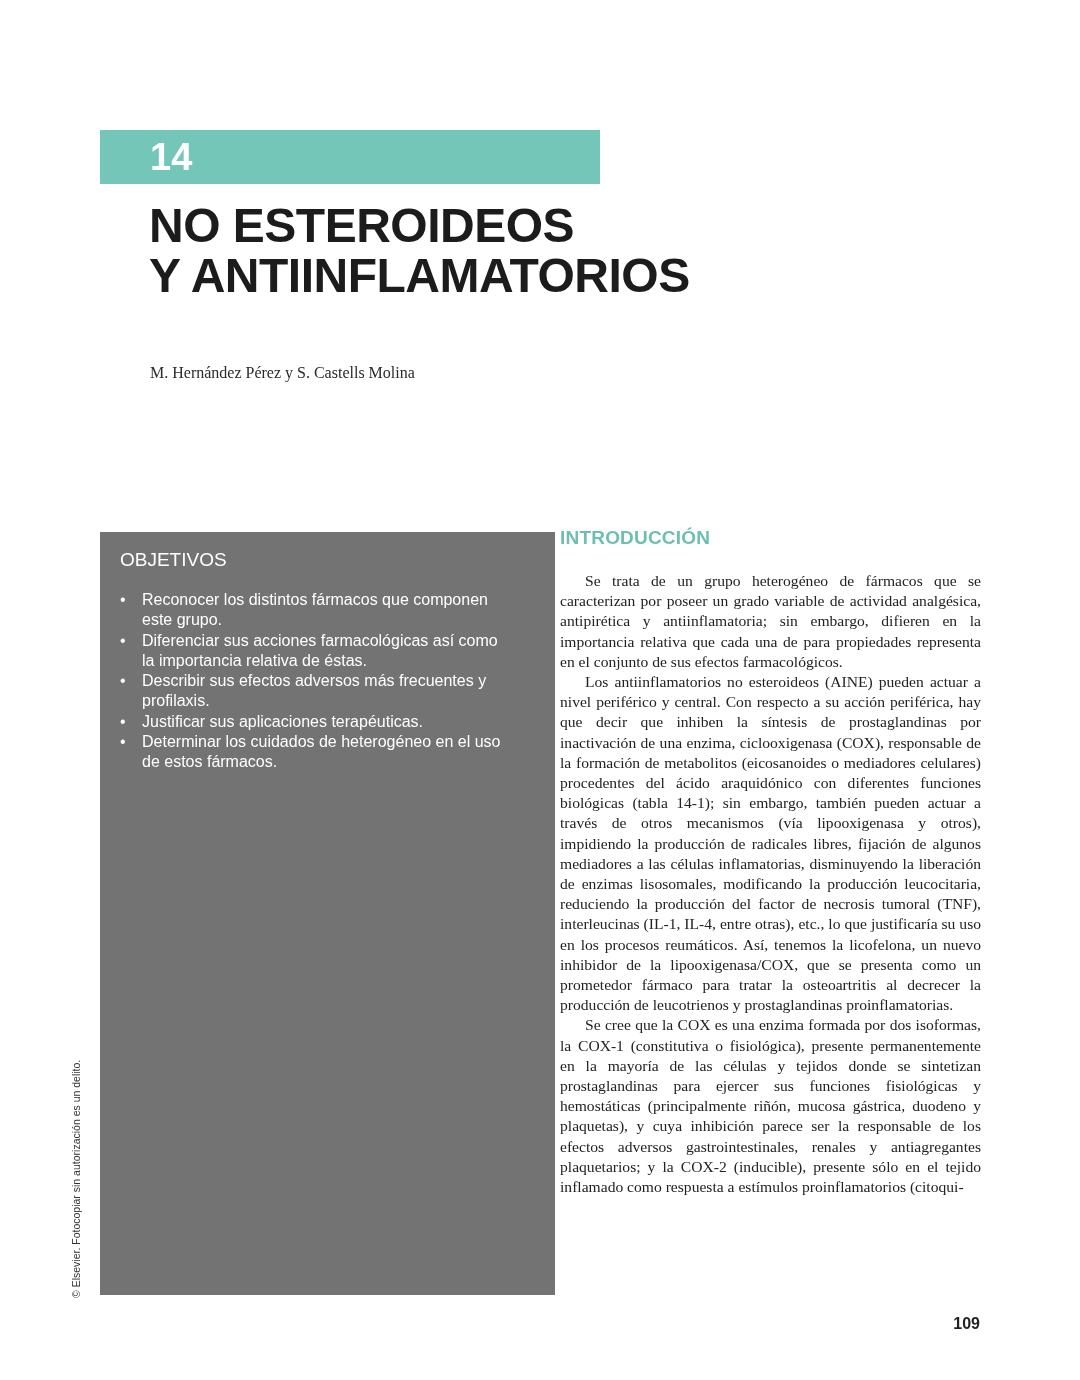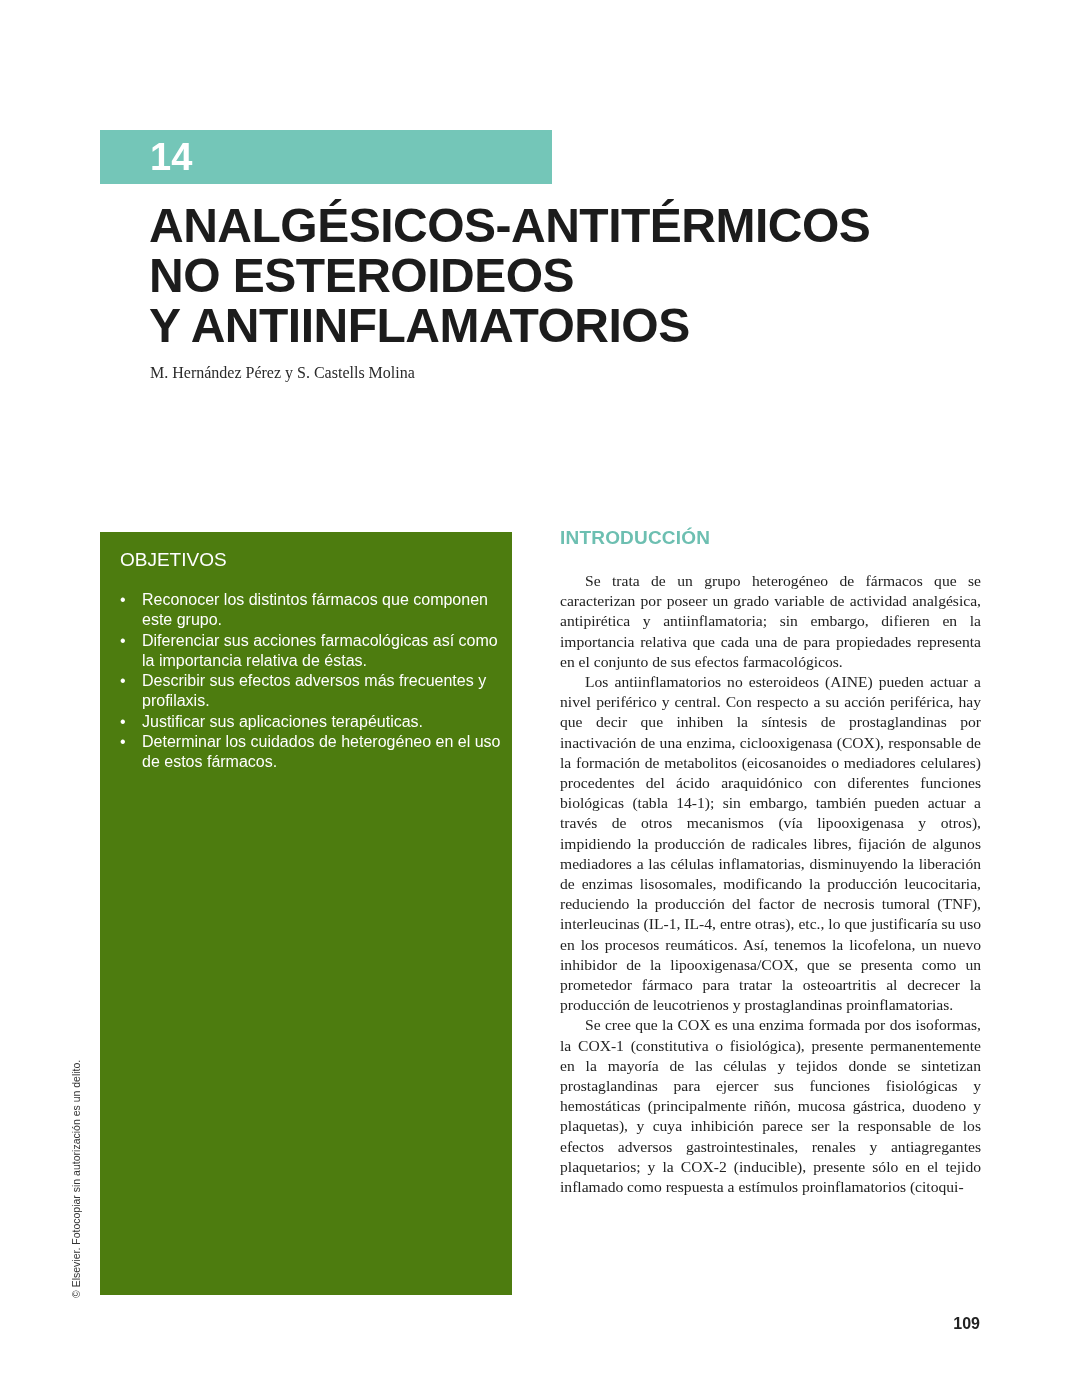--- a/index.html
+++ b/index.html
@@ -1,20 +1,20 @@
 <!DOCTYPE html>
 <html><head>
 <meta charset="utf-8">
 <style>
   html, body { margin:0; padding:0; background:#ffffff; }
   body { width:1080px; height:1380px; position:relative; overflow:hidden; }
   .page { position:absolute; inset:0; background:#fff; }
 
   .chapter-band {
-    position:absolute; left:100px; top:130px; width:452px; height:54px;
+    position:absolute; left:100px; top:130px; width:500px; height:54px;
     background:#74c6b8;
   }
   .chapter-number {
     position:absolute; left:50px; top:6px;
     font-family:"Liberation Sans", sans-serif; font-weight:bold;
     font-size:38px; color:#ffffff; line-height:42px;
   }
 
   .title {
     position:absolute; left:149px; top:201px; margin:0;
@@ -22,22 +22,22 @@
     font-size:48px; line-height:50px; color:#1c1c1c; letter-spacing:-0.5px;
   }
   .title span { display:block; }
 
   .authors {
     position:absolute; left:150px; top:364px;
     font-family:"Liberation Serif", serif; font-size:16px; color:#2a2a2a;
   }
 
   .objectives-box {
-    position:absolute; left:100px; top:532px; width:412px; height:763px;
-    background:#4d7c0f;
+    position:absolute; left:100px; top:532px; width:455px; height:763px;
+    background:#737373;
   }
   .objectives-title {
     position:absolute; left:20px; top:17px; margin:0;
     font-family:"Liberation Sans", sans-serif; font-weight:normal;
     font-size:19px; color:#ffffff;
   }
   .objectives-list {
     position:absolute; left:20px; top:58px; width:390px; margin:0; padding:0; list-style:none;
     font-family:"Liberation Sans", sans-serif; font-size:16px; line-height:20.3px; color:#ffffff;
   }
@@ -73,21 +73,20 @@
 </head>
 <body>
 
 <div class="page">
 
   <div class="chapter-band">
     <span class="chapter-number">14</span>
   </div>
 
   <h1 class="title">
-    <span>ANALGÉSICOS-ANTITÉRMICOS</span>
     <span>NO ESTEROIDEOS</span>
     <span>Y ANTIINFLAMATORIOS</span>
   </h1>
 
   <div class="authors">M. Hernández Pérez y S. Castells Molina</div>
 
   <div class="objectives-box">
     <h2 class="objectives-title">OBJETIVOS</h2>
     <ul class="objectives-list">
       <li>

